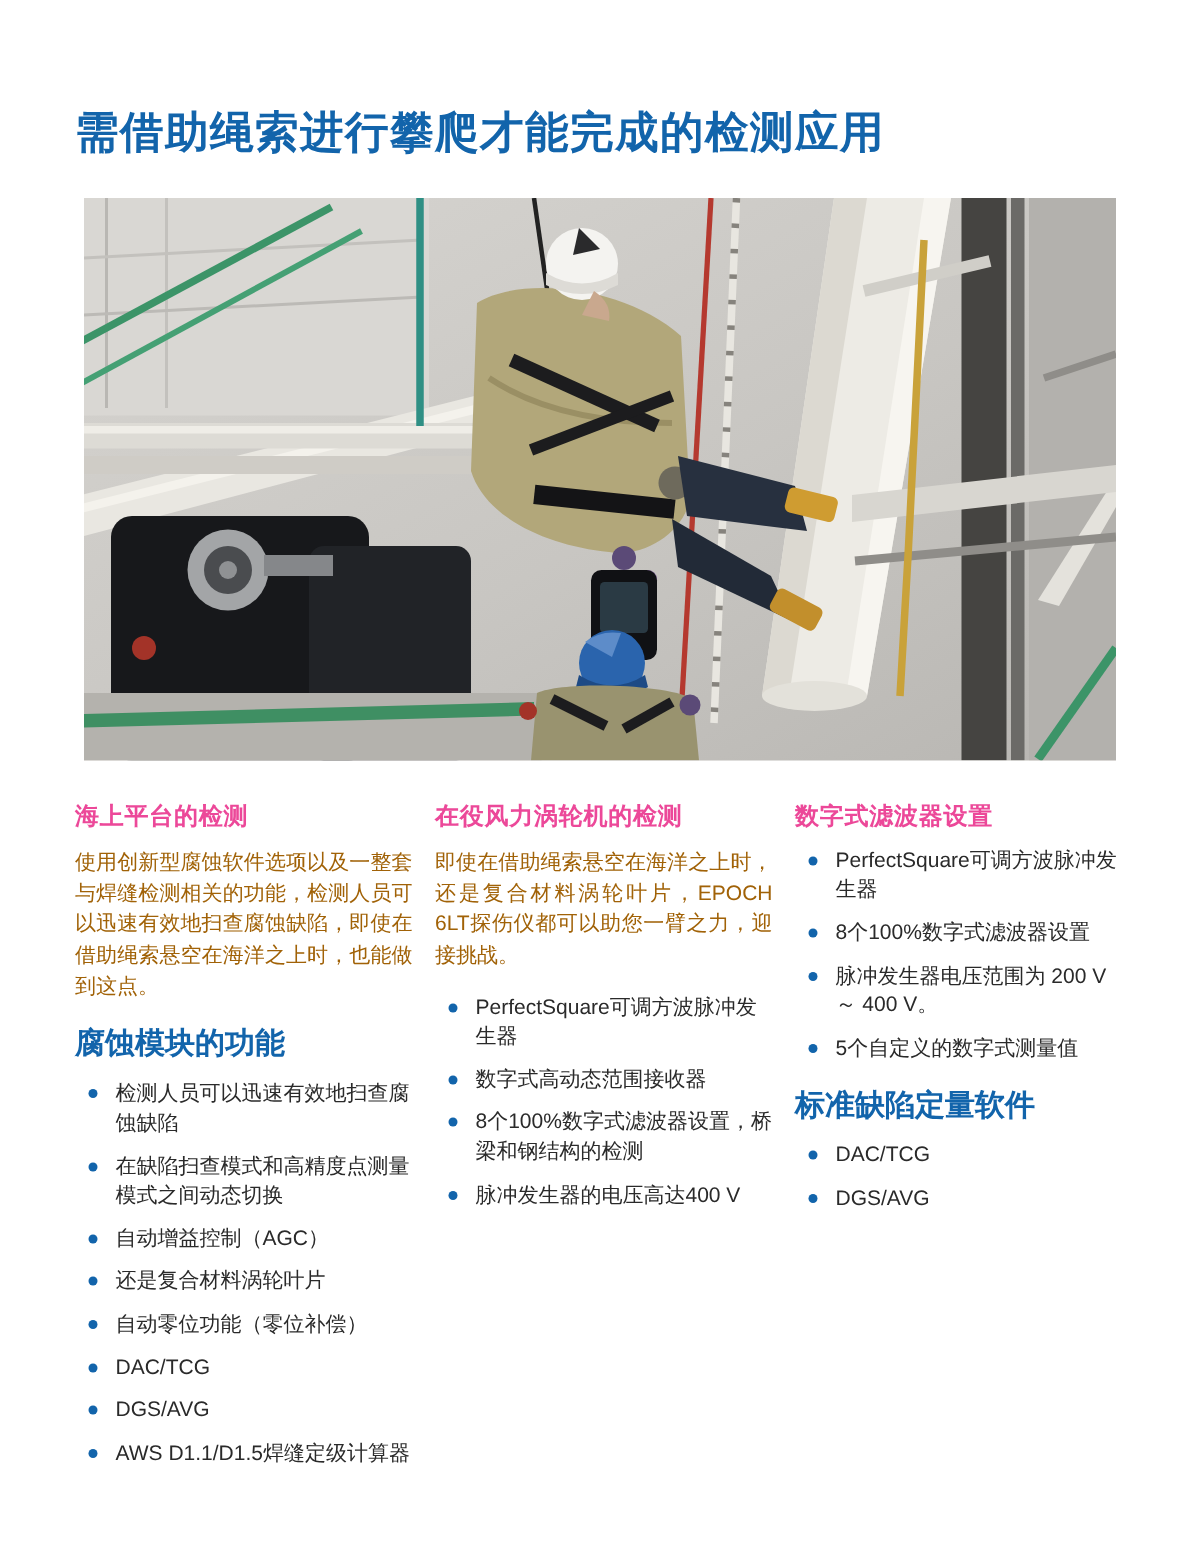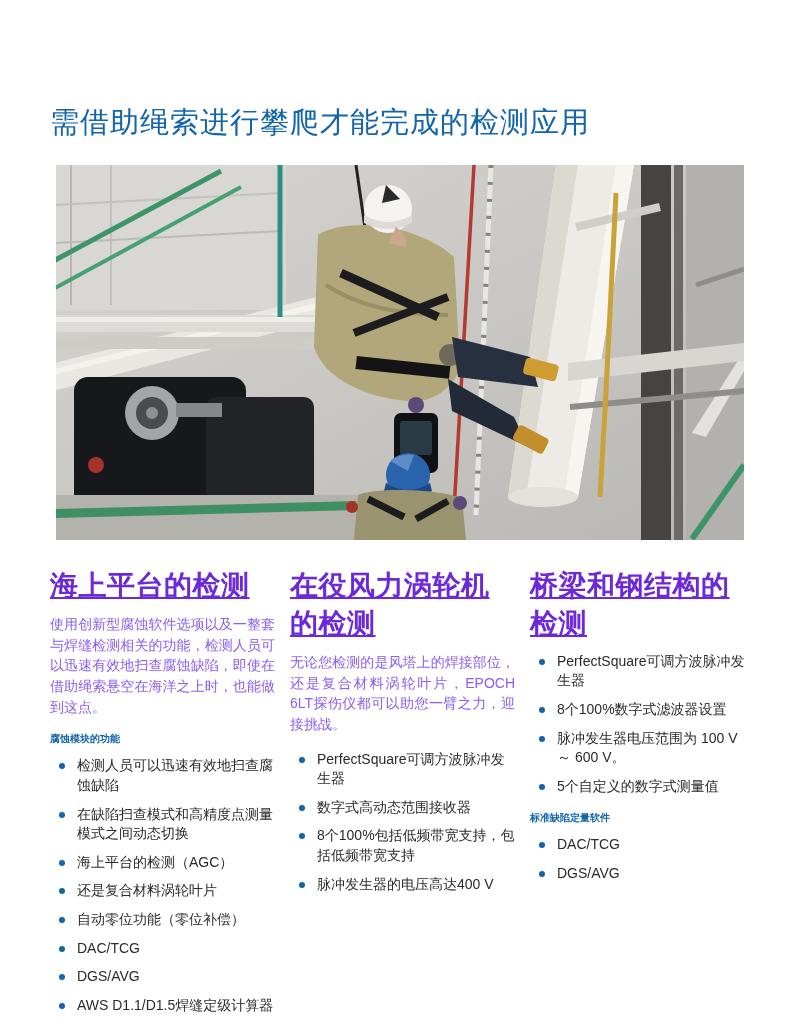--- a/index.html
+++ b/index.html
@@ -11,24 +11,24 @@
     overflow:hidden;
     position:relative;
   }
   .page{
     box-sizing:border-box;
     width:800px;height:1030px;
     padding:0 47px 0 50px;
   }
   .page-title{
     margin:0;
-    padding-top:105px;
+    padding-top:72px;
     font-size:29px;
     line-height:1.2;
-    font-weight:400;
+    font-weight:700;
     letter-spacing:1px;
     color:#1264ab;
   }
   .hero{
     margin-top:25px;
     margin-left:6px;
     width:688px;
     height:375px;
     overflow:hidden;
     background:#c8c6c2;
@@ -38,36 +38,35 @@
     display:flex;
     gap:15px;
     margin-top:27px;
   }
   .column{
     width:225px;
     flex:0 0 225px;
   }
   .col-heading{
     margin:0 0 9px 0;
-    font-size:28px;
+    font-size:16px;
     font-weight:600;
     letter-spacing:0.5px;
-    color:#6d28d9;
-    text-decoration:underline;
+    color:#ec4899;
   }
   .col-paragraph{
     margin:0 0 15px 0;
     font-size:14px;
     line-height:1.48;
     text-align:justify;
-    color:#8b5cf6;
+    color:#a16207;
   }
   .sub-heading{
     margin:15px 0 10px 0;
-    font-size:10px;
+    font-size:20px;
     font-weight:700;
     color:#1264ab;
   }
   ul.bullets{
     list-style:none;
     margin:0 0 4px 0;
     padding:0;
   }
   ul.bullets li{
     position:relative;
@@ -197,46 +196,46 @@
   </div>
 
   <div class="columns">
       <div class="column">
         <h2 class="col-heading">海上平台的检测</h2>
         <p class="col-paragraph">使用创新型腐蚀软件选项以及一整套与焊缝检测相关的功能，检测人员可以迅速有效地扫查腐蚀缺陷，即使在借助绳索悬空在海洋之上时，也能做到这点。</p>
         <h3 class="sub-heading">腐蚀模块的功能</h3>
         <ul class="bullets">
           <li>检测人员可以迅速有效地扫查腐蚀缺陷</li>
           <li>在缺陷扫查模式和高精度点测量模式之间动态切换</li>
-          <li>海上平台的检测（AGC）</li>
+          <li>自动增益控制（AGC）</li>
           <li>还是复合材料涡轮叶片</li>
           <li>自动零位功能（零位补偿）</li>
         </ul>
         <ul class="bullets">
           <li>DAC/TCG</li>
           <li>DGS/AVG</li>
           <li>AWS D1.1/D1.5焊缝定级计算器</li>
         </ul>
       </div>
       <div class="column">
         <h2 class="col-heading">在役风力涡轮机的检测</h2>
-        <p class="col-paragraph">无论您检测的是风塔上的焊接部位，还是复合材料涡轮叶片，EPOCH 6LT探伤仪都可以助您一臂之力，迎接挑战。</p>
+        <p class="col-paragraph">即使在借助绳索悬空在海洋之上时，还是复合材料涡轮叶片，EPOCH 6LT探伤仪都可以助您一臂之力，迎接挑战。</p>
         <ul class="bullets">
           <li>PerfectSquare可调方波脉冲发生器</li>
           <li>数字式高动态范围接收器</li>
-          <li>8个100%包括低频带宽支持，包括低频带宽支持</li>
+          <li>8个100%数字式滤波器设置，桥梁和钢结构的检测</li>
           <li>脉冲发生器的电压高达400 V</li>
         </ul>
       </div>
       <div class="column">
-        <h2 class="col-heading">桥梁和钢结构的检测</h2>
+        <h2 class="col-heading">数字式滤波器设置</h2>
         <ul class="bullets">
           <li>PerfectSquare可调方波脉冲发生器</li>
           <li>8个100%数字式滤波器设置</li>
-          <li>脉冲发生器电压范围为 100 V ～ 600 V。</li>
+          <li>脉冲发生器电压范围为 200 V ～ 400 V。</li>
           <li>5个自定义的数字式测量值</li>
         </ul>
         <h3 class="sub-heading">标准缺陷定量软件</h3>
         <ul class="bullets">
           <li>DAC/TCG</li>
           <li>DGS/AVG</li>
         </ul>
       </div>
     </div>
 

